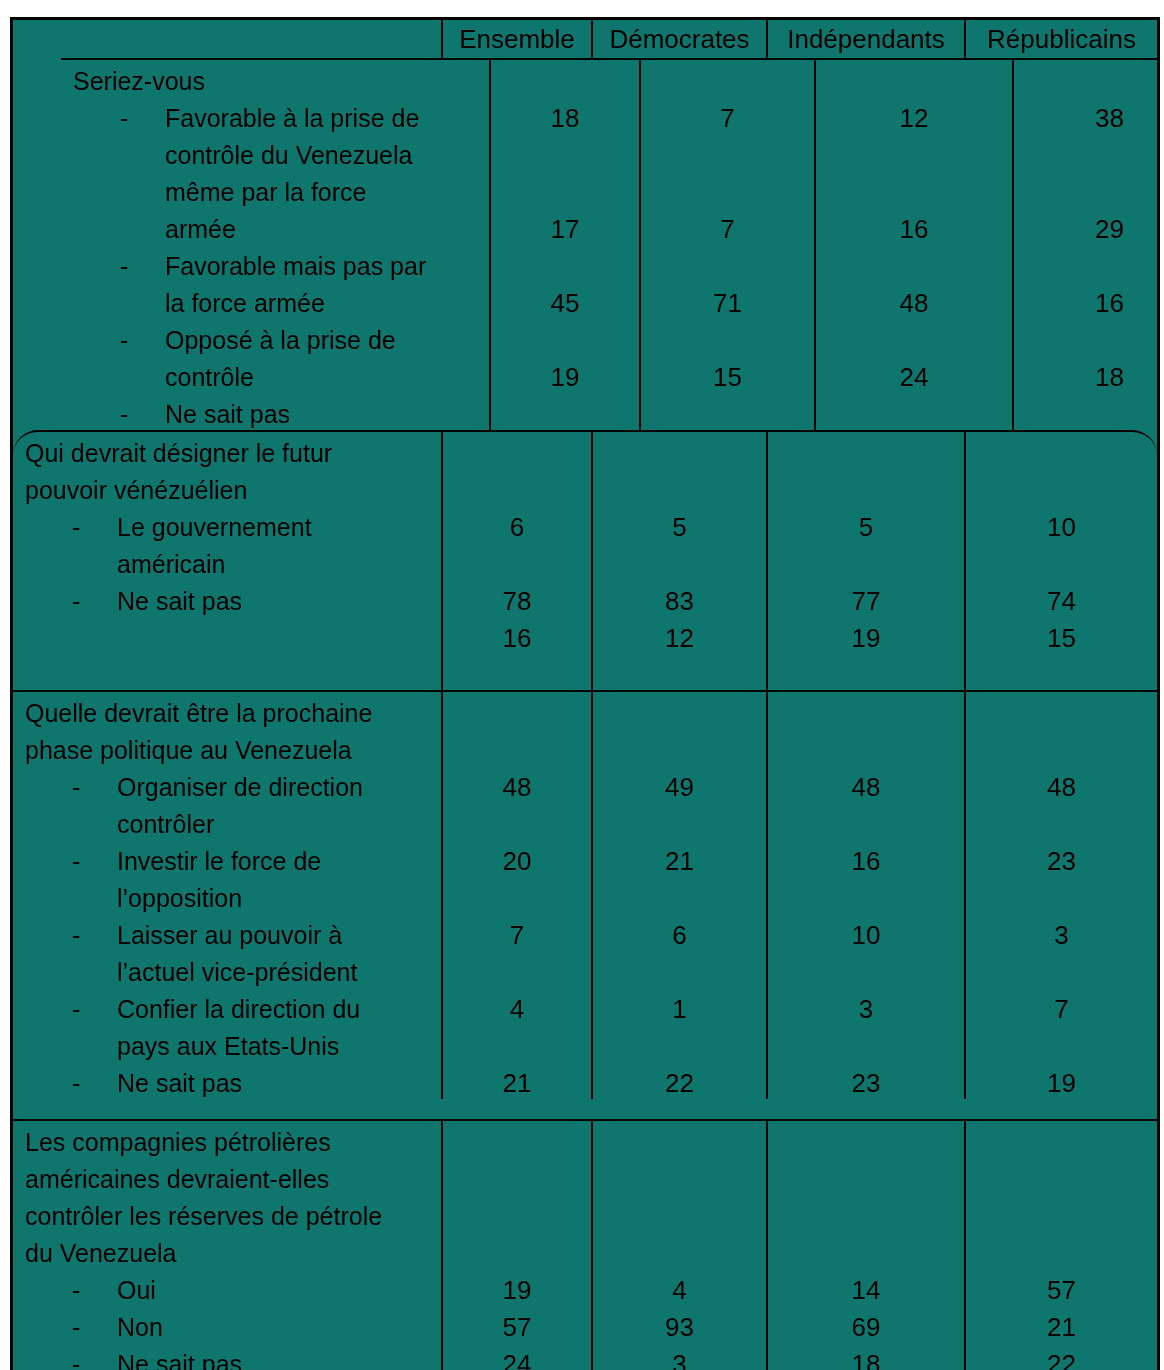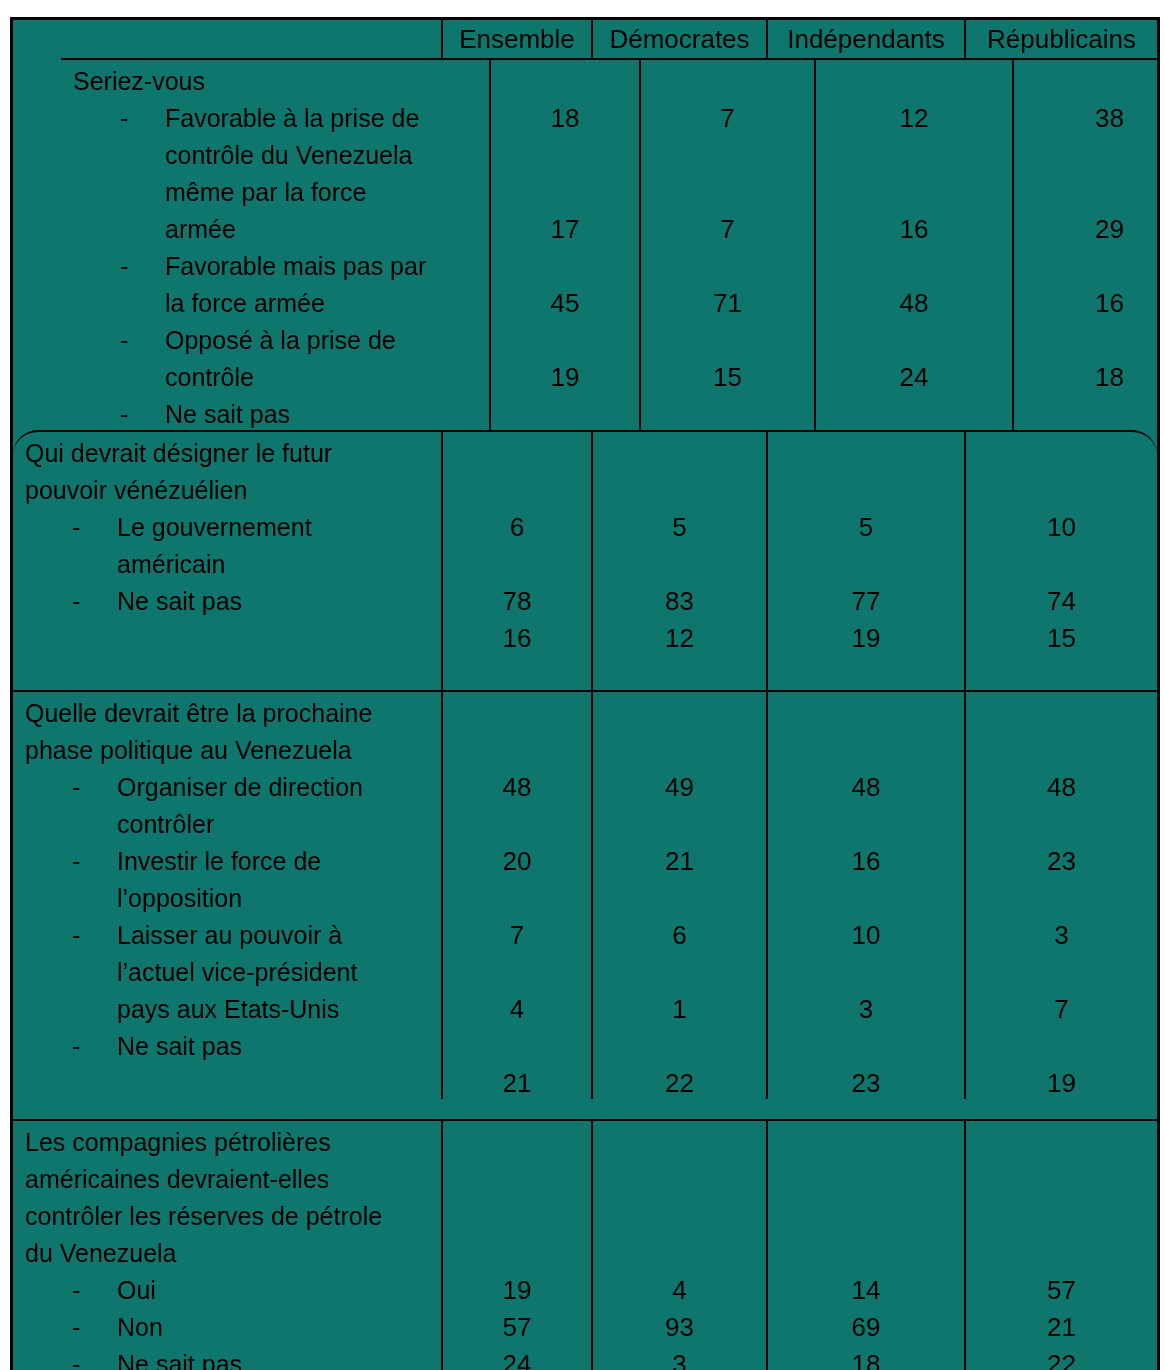--- a/index.html
+++ b/index.html
@@ -153,20 +153,21 @@
     <div class="grid row s3">
       <div class="labelcell">
         <div class="line head">Quelle devrait être la prochaine</div>
         <div class="line head">phase politique au Venezuela</div>
         <div class="line bullet"><span class="dash">-</span><span>Organiser de direction</span></div>
         <div class="line cont">contrôler</div>
         <div class="line bullet"><span class="dash">-</span><span>Investir le force de</span></div>
         <div class="line cont">l’opposition</div>
         <div class="line bullet"><span class="dash">-</span><span>Laisser au pouvoir à</span></div>
         <div class="line cont">l’actuel vice-président</div>
+        <div class="line bullet"><span class="dash">-</span><span>Confier la direction du</span></div>
         <div class="line cont">pays aux Etats-Unis</div>
         <div class="line bullet"><span class="dash">-</span><span>Ne sait pas</span></div>
       </div>
       <div>
         <div class="num l2">48</div>
         <div class="num l4">20</div>
         <div class="num l6">7</div>
         <div class="num l8">4</div>
         <div class="num l10">21</div>
       </div>

